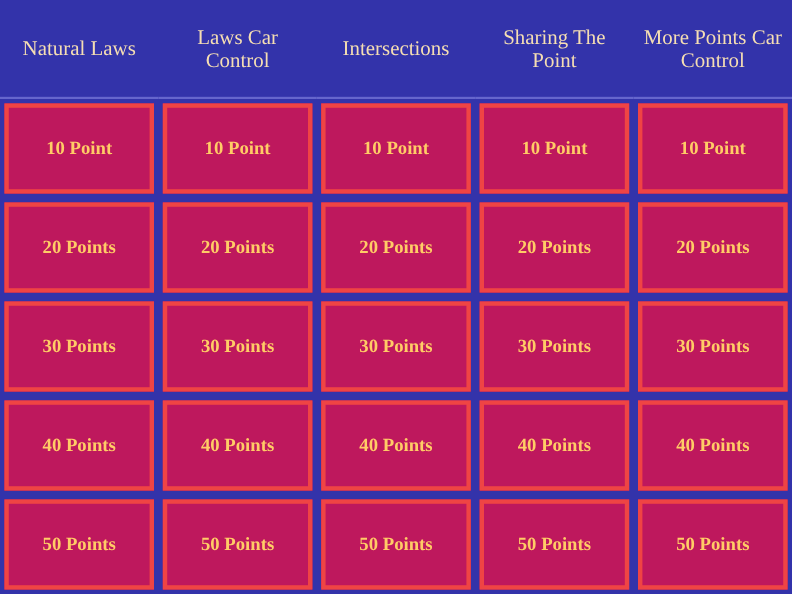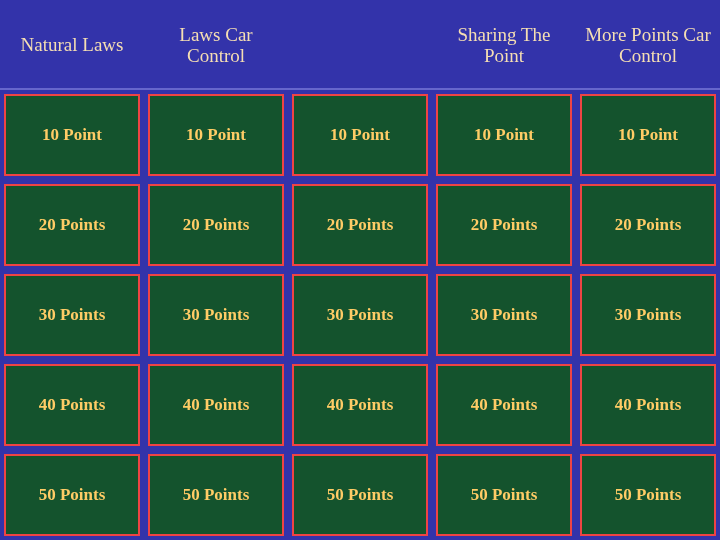--- a/index.html
+++ b/index.html
@@ -30,22 +30,22 @@
     text-align: center;
     padding: 2px;
   }
   
   .panel {
     position: absolute;
     left: 4px;
     right: 4px;
     top: 4px;
     bottom: 4px;
-    border: 2px solid #ef4444;
-    background: #14532d;
+    border: 4px solid #ef4444;
+    background: #be185d;
     box-sizing: border-box;
     display: flex;
     align-items: center;
     justify-content: center;
   }
   .cat .panel {
     border: none;
     background: transparent;
   }
   .cat-text {
@@ -86,20 +86,23 @@
     </div>
     <div class="catrow-sep"></div>
   </div>
   <div class="cell cat">
     <div class="panel">
       <span class="cat-text">Laws Car  Control</span>
     </div>
     <div class="catrow-sep"></div>
   </div>
   <div class="cell cat">
+    <div class="panel">
+      <span class="cat-text">Intersections</span>
+    </div>
     <div class="catrow-sep"></div>
   </div>
   <div class="cell cat">
     <div class="panel">
       <span class="cat-text">Sharing The Point</span>
     </div>
     <div class="catrow-sep"></div>
   </div>
   <div class="cell cat">
     <div class="panel">

